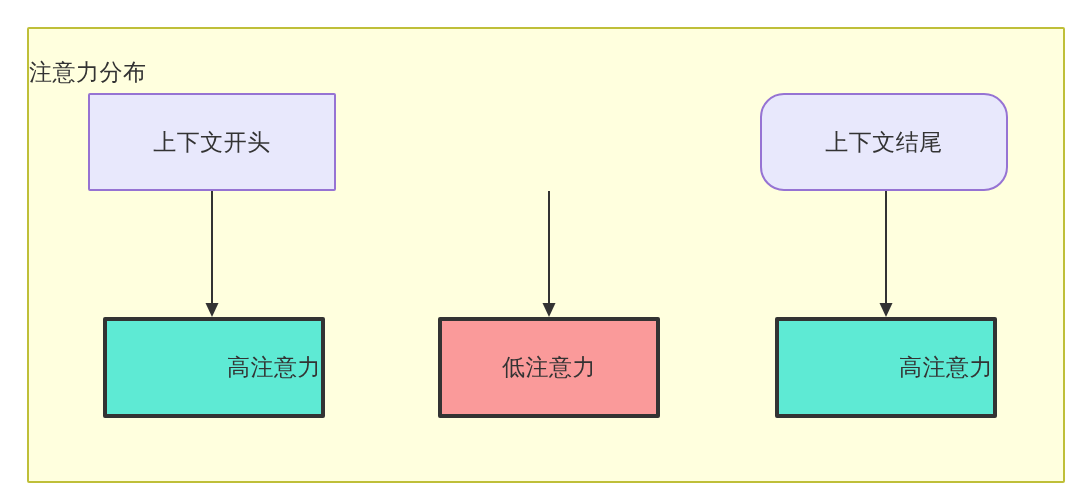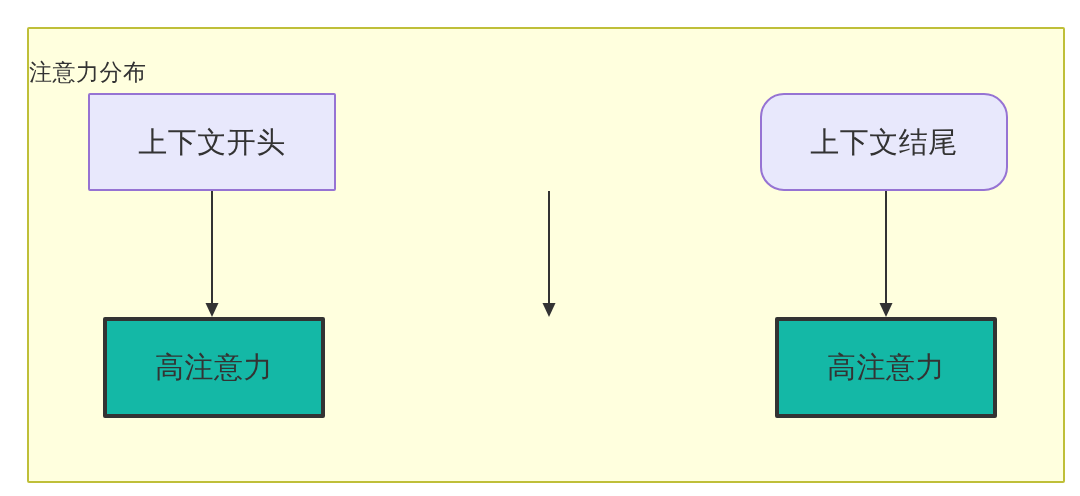--- a/index.html
+++ b/index.html
@@ -47,21 +47,21 @@
     margin-top: 16px;
   }
 
   
   .node {
     position: absolute;
     box-sizing: border-box;
     display: flex;
     align-items: center;
     justify-content: center;
-    font-size: 29px;
+    font-size: 23px;
     color: #333333;
     line-height: 1;
     letter-spacing: 0.5px;
     white-space: nowrap;
   }
 
   .node.context {
     background: #e8e8fc;
     border: 2px solid #9673d3;
     border-radius: 2px;
@@ -71,21 +71,21 @@
   }
 
   .node.attention {
     border: 4px solid #333333;
     border-radius: 2px;
     width: 222px;
     height: 101px;
     top: 317px;
   }
 
-  .node.attention.high { background: #14b8a6; }
+  .node.attention.high { background: #5eead4; justify-content: flex-end; }
   .node.attention.low  { background: #fa9a9a; }
 
   
   .col1.context { left: 88px; }
   .col2.context { left: 428px; }
   .col3.context { left: 760px; border-radius: 24px; }
 
   .col1.attention { left: 103px; }
   .col2.attention { left: 438px; }
   .col3.attention { left: 775px; }
@@ -134,18 +134,21 @@
 
   <svg class="edge col3" viewBox="0 0 14 128">
     <line x1="7" y1="0" x2="7" y2="114" stroke="#333333" stroke-width="2"></line>
     <polygon points="7,126 0.5,112 13.5,112" fill="#333333"></polygon>
   </svg>
 
   <div class="node attention high col1">
     <span>高注意力</span>
   </div>
 
+  <div class="node attention low col2">
+    <span>低注意力</span>
+  </div>
 
   <div class="node attention high col3">
     <span>高注意力</span>
   </div>
 
 </div>
 
 </body></html>

